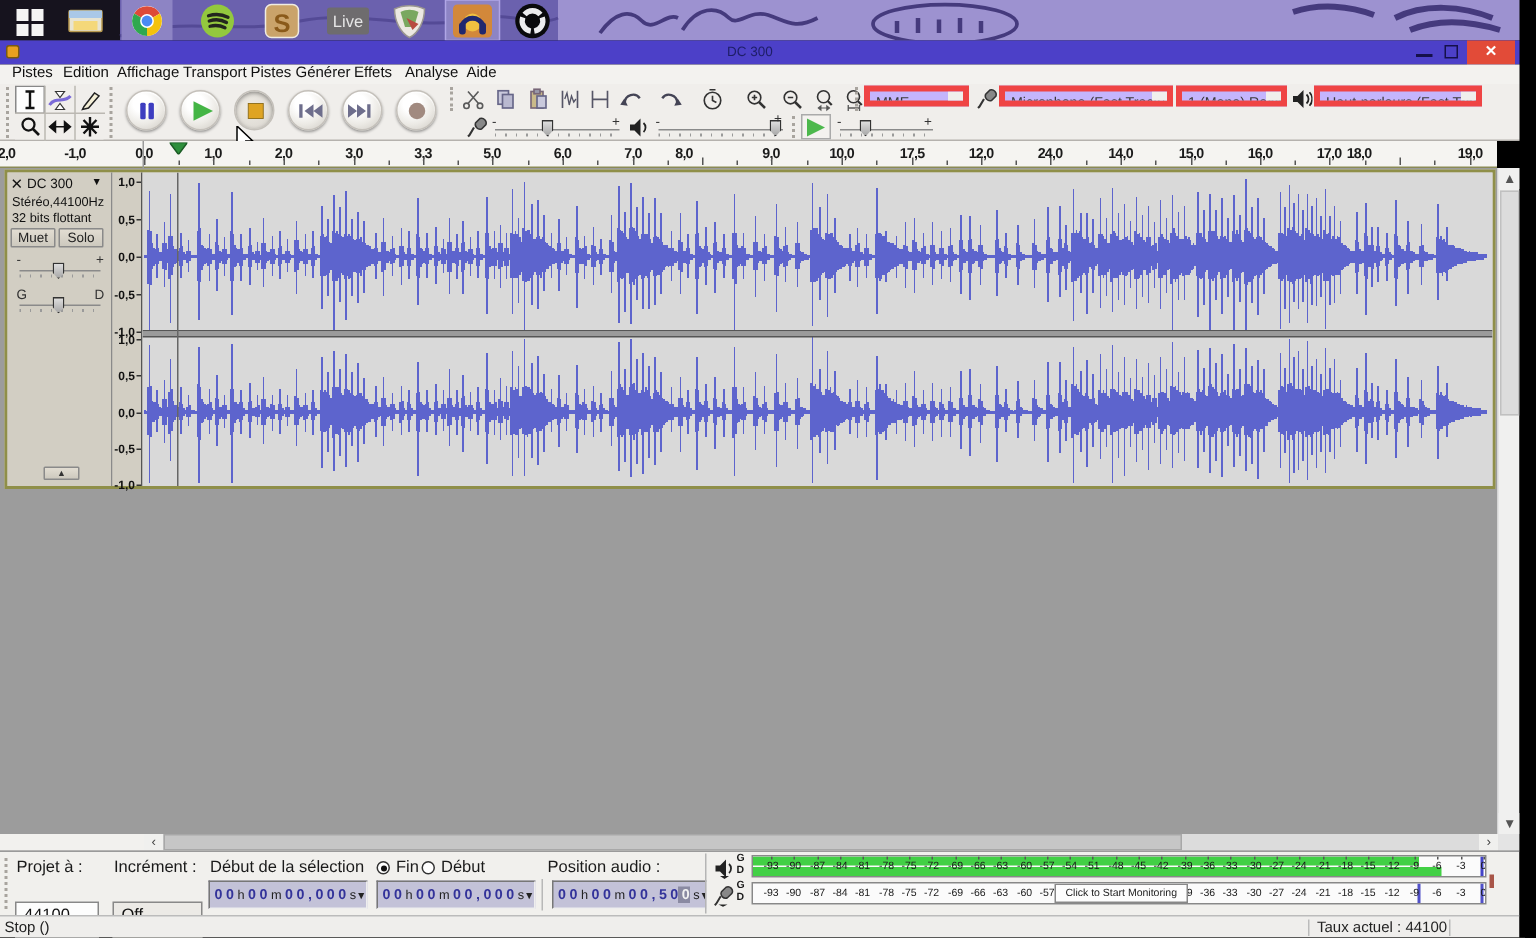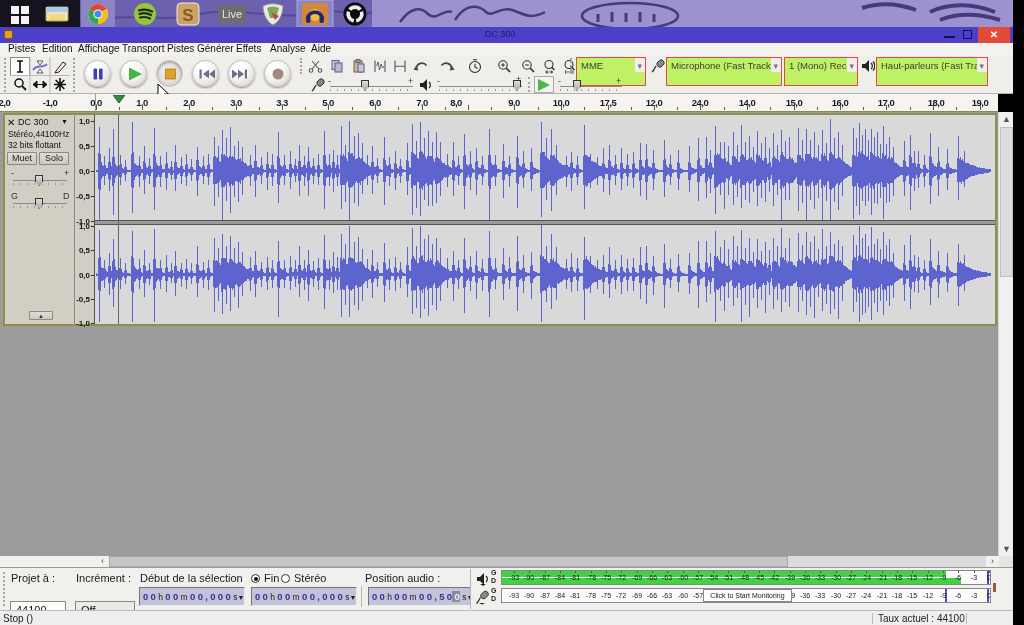--- a/index.html
+++ b/index.html
@@ -9,21 +9,21 @@
 #taskbar{position:absolute;left:0;top:0;width:1014px;height:27px;background:#6b61ae;overflow:hidden;}
 
 #titlebar{position:absolute;left:0;top:27px;width:1014px;height:16px;background:#4c40c8;}
 
 #menubar{position:absolute;left:0;top:43px;width:1014px;height:13px;background:#f3f2ef;font-size:10px;color:#101010;}
 #menubar span{position:absolute;top:0px;}
 
 #tools{position:absolute;left:0;top:56px;width:1014px;height:38px;background:#f0eeeb;border-bottom:1px solid #b5b2ae;}
 .grip{position:absolute;width:3px;border-left:2px dotted #a8a49e;}
 .circ{position:absolute;width:27px;height:27px;border-radius:50%;top:4px;background:radial-gradient(circle at 38% 32%,#ffffff 25%,#eceae5 60%,#cdc9c2);box-shadow:0 1px 2px rgba(0,0,0,.4), inset 0 1px 1px #fff;border:1px solid #c4c0ba;}
-.combo{position:absolute;height:29px;background:#bef264;border:1px solid #ef4444;font-size:9.5px;color:#3a3a3a;line-height:15px;padding-left:4px;overflow:hidden;white-space:nowrap;}
+.combo{position:absolute;height:14px;background:#c4b5fd;border:4px solid #ef4444;font-size:9.5px;color:#3a3a3a;line-height:15px;padding-left:4px;overflow:hidden;white-space:nowrap;}
 .combo .chev{position:absolute;right:0;top:0;color:#777;font-size:9px;background:#f0efec;padding:1px 3px 0 2px;height:14px;}
 .sliderline{position:absolute;height:5px;background:linear-gradient(#8a8a8a,#8a8a8a) top left/100% 1px no-repeat,repeating-linear-gradient(90deg,#9a9a9a 0 1px,transparent 1px 7px) bottom left/100% 2px no-repeat;}
 .thumb{position:absolute;width:8px;height:11px;background:linear-gradient(#dedede,#a8a8a8);border:1px solid #333;clip-path:polygon(0 0,100% 0,100% 60%,50% 100%,0 60%);}
 .pm{position:absolute;font-size:9px;color:#333;}
 
 #ruler{position:absolute;left:0;top:94px;width:998px;height:18px;background:#f5f4f1;border-bottom:1px solid #8a8a55;font-size:10px;color:#1a1a1a;}
 .rn{position:absolute;top:3px;width:28px;text-align:center;font-weight:bold;font-size:9.5px;letter-spacing:-0.5px;}
 
 #trackwrap{position:absolute;left:0;top:112px;width:998px;height:444px;background:#9c9c9c;}
 #track{position:absolute;left:3px;top:1px;width:994px;height:213px;border:2px solid #8f8f49;background:#d2cec3;}
@@ -291,21 +291,21 @@
     <span class="rn" style="left:442px">8,0</span>
     <span class="rn" style="left:500px">9,0</span>
     <span class="rn" style="left:547px">10,0</span>
     <span class="rn" style="left:594px">17,5</span>
     <span class="rn" style="left:640px">12,0</span>
     <span class="rn" style="left:686px">24,0</span>
     <span class="rn" style="left:733px">14,0</span>
     <span class="rn" style="left:780px">15,0</span>
     <span class="rn" style="left:826px">16,0</span>
     <span class="rn" style="left:872px">17,0</span>
-    <span class="rn" style="left:922px">18,0</span>
+    <span class="rn" style="left:892px">18,0</span>
     <span class="rn" style="left:966px">19,0</span> 
     <div style="position:absolute;left:96px;bottom:1px;width:1px;height:5px;background:#555"></div>
     <div style="position:absolute;left:119px;bottom:1px;width:1px;height:3px;background:#555"></div>
     <div style="position:absolute;left:142px;bottom:1px;width:1px;height:5px;background:#555"></div>
     <div style="position:absolute;left:166px;bottom:1px;width:1px;height:3px;background:#555"></div>
     <div style="position:absolute;left:189px;bottom:1px;width:1px;height:5px;background:#555"></div>
     <div style="position:absolute;left:212px;bottom:1px;width:1px;height:3px;background:#555"></div>
     <div style="position:absolute;left:236px;bottom:1px;width:1px;height:5px;background:#555"></div>
     <div style="position:absolute;left:259px;bottom:1px;width:1px;height:3px;background:#555"></div>
     <div style="position:absolute;left:282px;bottom:1px;width:1px;height:5px;background:#555"></div>
@@ -420,21 +420,21 @@
   <div class="grip" style="left:3px;top:4px;height:34px"></div>
   <span class="mlabel" style="left:11px">Projet à :</span>
   <span class="mlabel" style="left:76px">Incrément :</span>
   <span class="mlabel" style="left:140px">Début de la sélection</span>
   <span class="mlabel" style="left:365px">Position audio :</span>
 
   <div class="abs" style="left:251px;top:6px;width:9px;height:9px;border-radius:50%;border:1px solid #333;background:#fff;"></div>
   <div class="abs" style="left:253.5px;top:8.5px;width:4px;height:4px;border-radius:50%;background:#111;"></div>
   <span class="mlabel" style="left:264px">Fin</span>
   <div class="abs" style="left:281px;top:6px;width:9px;height:9px;border-radius:50%;border:1px solid #333;background:#fff;"></div>
-  <span class="mlabel" style="left:294px">Stéréo</span>
+  <span class="mlabel" style="left:294px">Début</span>
   <div class="scombo" style="left:10px;width:56px;">44100<span class="chev">▾</span></div>
   <div class="scombo" style="left:75px;width:60px;background:#eceae6;">Off<span class="chev">▾</span></div>
   <div class="timefield" style="left:139px;width:106px;"><span style="margin-left:3px">0 0</span> <small>h</small> 0 0 <small>m</small> 0 0 , 0 0 0 <small>s</small><span style="font-size:7px;color:#222">▼</span></div>
   <div class="timefield" style="left:251px;width:106px;"><span style="margin-left:3px">0 0</span> <small>h</small> 0 0 <small>m</small> 0 0 , 0 0 0 <small>s</small><span style="font-size:7px;color:#222">▼</span></div>
   <div class="abs" style="left:361px;top:18px;width:1px;height:21px;background:#b8b8b8;"></div>
     <div class="timefield" style="left:368px;width:103px;"><span style="margin-left:3px">0 0</span> <small>h</small> 0 0 <small>m</small> 0 0 , 5 0<span style="background:#8a8aa2;color:#f2f2f2;"> 0</span> <small>s</small><span style="font-size:7px;color:#222">▼</span></div>
   <div class="abs" style="left:470px;top:1px;width:1px;height:40px;background:#b5b5b5;"></div>
 
   <div id="meters">
     <svg class="abs" style="left:4px;top:4px" width="14" height="14" viewBox="0 0 14 14">

